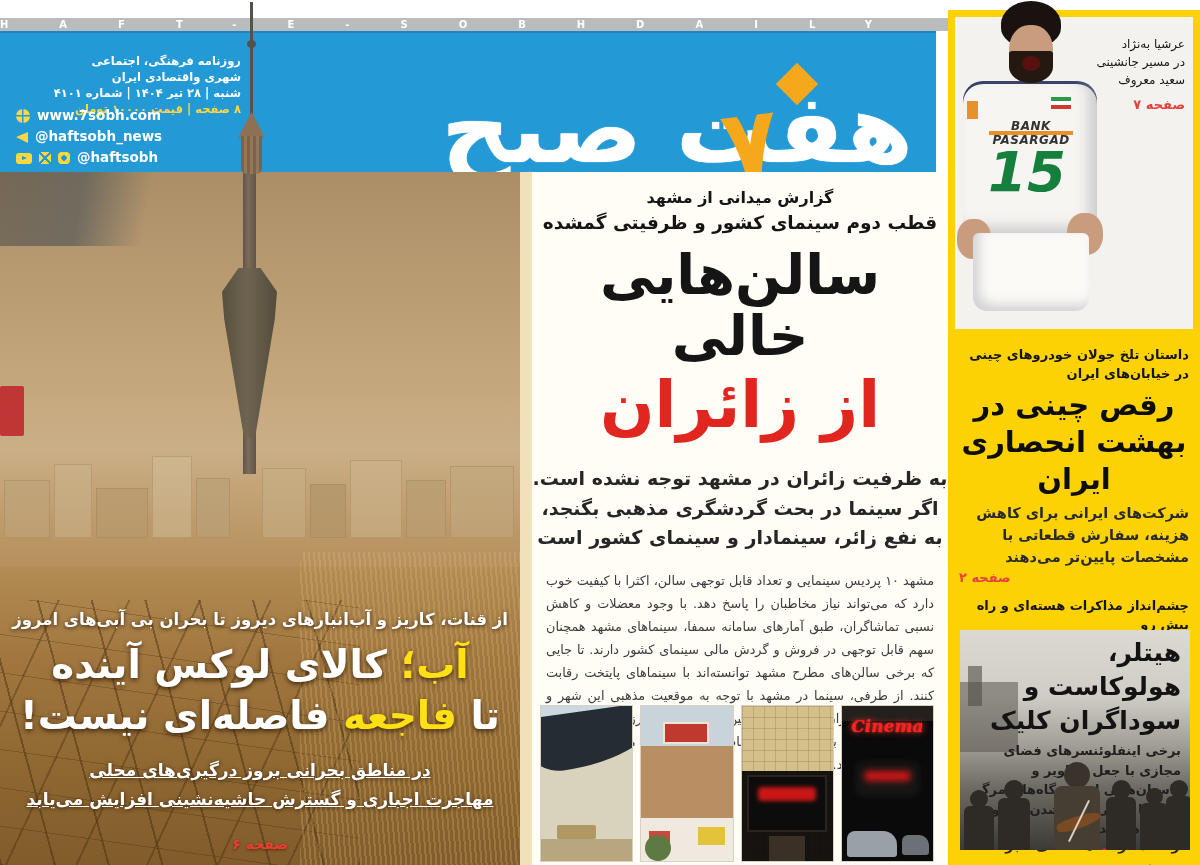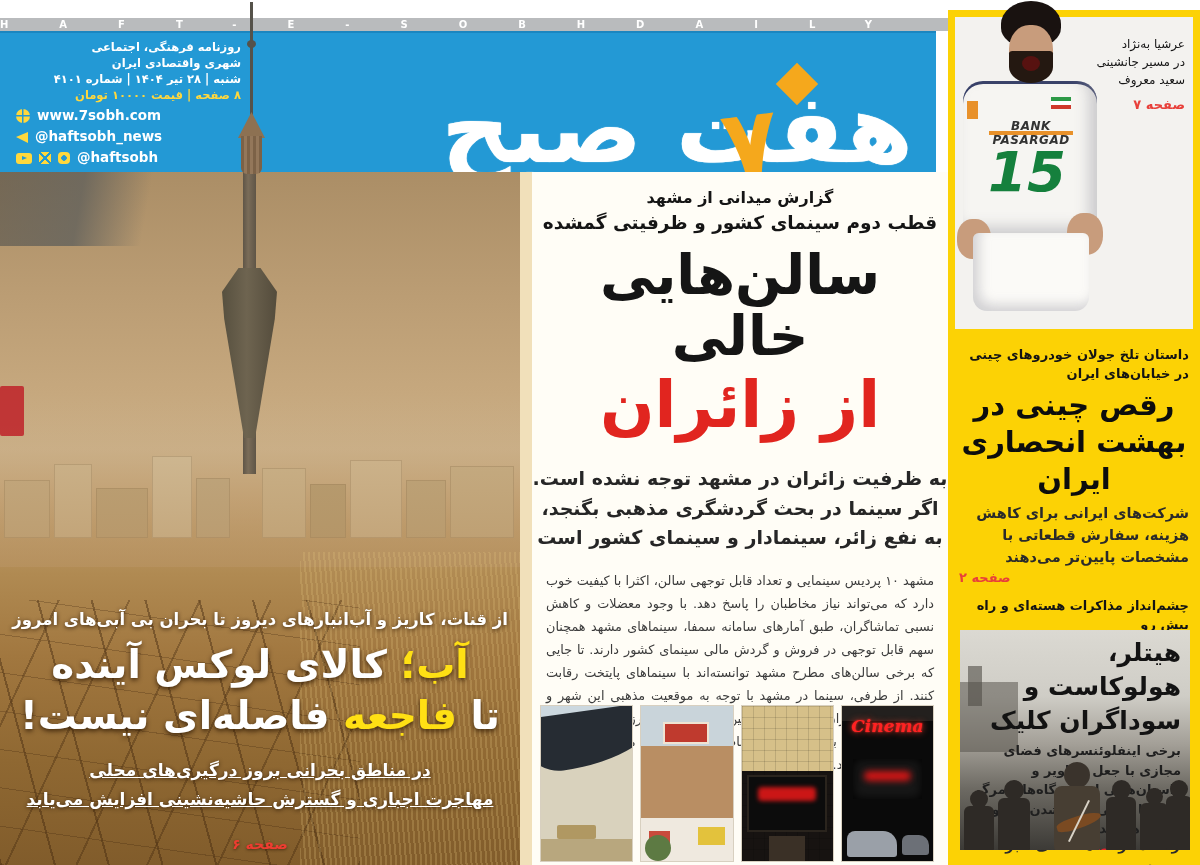--- a/index.html
+++ b/index.html
@@ -7,21 +7,21 @@
         font-family:"DejaVu Sans",sans-serif;margin:0 auto;}
   .abs{position:absolute;}
 
   
   .topstrip{top:18px;left:0;width:948px;height:13px;background:#b9bbbd;overflow:hidden;}
   .topstrip span{display:block;color:#fff;font-size:10px;font-weight:bold;line-height:13px;
                  letter-spacing:51px;white-space:nowrap;}
 
   
   .blueband{top:31px;left:0;width:936px;height:141px;background:#2399d5;border-top:2px solid #1b86c0;box-sizing:border-box;}
-  .info{position:absolute;left:16px;top:6px;width:225px;direction:rtl;text-align:right;
+  .info{position:absolute;left:16px;top:20px;width:225px;direction:rtl;text-align:right;
         color:#fff;font-size:11.5px;font-weight:bold;line-height:16px;}
   .info .yl{color:#ffd83d;}
   .contacts{position:absolute;left:16px;top:72px;color:#fff;font-size:13.5px;font-weight:bold;}
   .contacts .row{height:21px;line-height:21px;white-space:nowrap;}
   .ic{display:inline-block;vertical-align:middle;margin-right:7px;}
   .ic-globe{width:14px;height:14px;border-radius:50%;
     background:linear-gradient(#2399d5,#2399d5) center/100% 1.5px no-repeat,
                linear-gradient(#2399d5,#2399d5) center/1.5px 100% no-repeat,#ffd83d;}
   .ic-tg{width:0;height:0;border-right:12px solid #ffd83d;border-top:5px solid transparent;border-bottom:6px solid transparent;}
   .ic-yt{width:16px;height:11px;background:#ffd83d;border-radius:3px;position:relative;}

